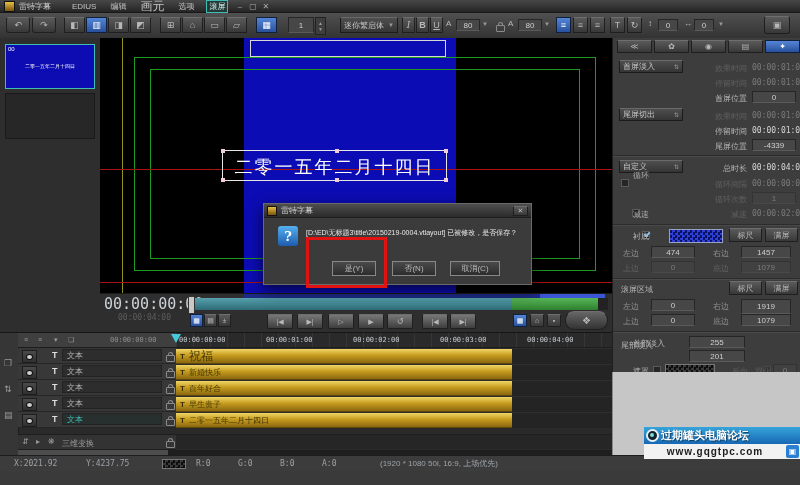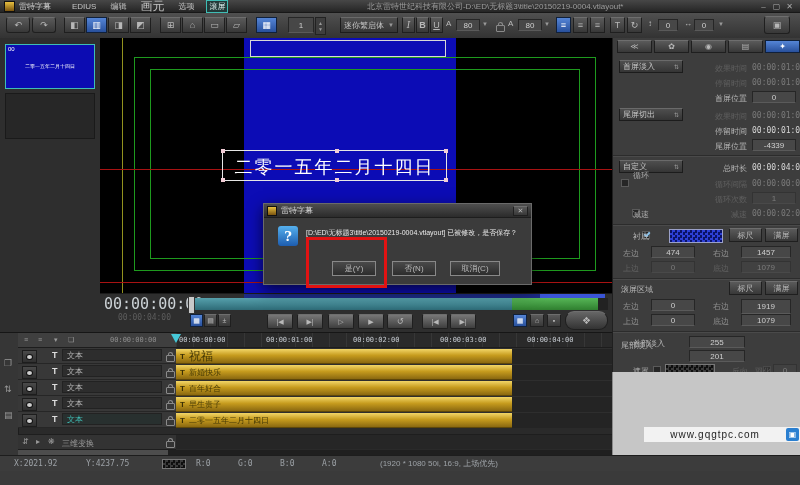--- a/index.html
+++ b/index.html
@@ -38,21 +38,20 @@
 <div class="app">
 
   <div class="abs" style="left:0;top:0;width:800px;height:13px;background:linear-gradient(#474747,#252525);display:flex;align-items:center;padding:0 4px;box-sizing:border-box;border-bottom:1px solid #181818">
     <span style="width:9px;height:9px;background:linear-gradient(#e8c040,#7a5410);border:1px solid #111;margin-right:4px"></span>
     <span style="color:#d6d6d6;font-size:8px;margin-right:14px">雷特字幕</span>
     <span style="margin:0 7px;color:#c4c4c4;font-size:8px">EDIUS</span>
     <span style="margin:0 7px;color:#c4c4c4;font-size:8px">编辑</span>
     <span style="margin:0 7px;color:#c4c4c4;font-size:12px">画元</span>
     <span style="margin:0 7px;color:#c4c4c4;font-size:8px">选项</span>
     <span style="margin:0 5px;color:#dff0ee;font-size:8px;border:1px solid #3fbdb5;background:#233a39;padding:0 2px">滚屏</span>
-    <span style="flex:1;text-align:center;color:#9b9b9b;font-size:8px;white-space:nowrap;overflow:hidden">北京雷特世纪科技有限公司-D:\ED\无标题3\title\20150219-0004.vtlayout*</span>
     <span style="width:13px;text-align:center;color:#aaa;font-size:8px">–</span>
     <span style="width:13px;text-align:center;color:#aaa;font-size:8px">▢</span>
     <span style="width:13px;text-align:center;color:#aaa;font-size:8px">✕</span>
   </div>
 
   <div class="abs" style="left:0;top:13px;width:800px;height:25px;background:linear-gradient(#505050,#333);border-bottom:1px solid #171717">
     <div class="btn abs" style="left:6px;top:4px;width:24px;height:16px;border-radius:3px">
         <span class="glyph">↶</span>
       </div>
     <div class="btn abs" style="left:32px;top:4px;width:24px;height:16px;border-radius:3px">
@@ -528,19 +527,25 @@
     <span class="checker-dark" style="width:22px;height:8px;margin-right:10px"></span>
     <span class="mono" style="width:42px">R:0</span>
     <span class="mono" style="width:42px">G:0</span>
     <span class="mono" style="width:42px">B:0</span>
     <span class="mono" style="width:42px">A:0</span>
     <span style="margin-left:16px;white-space:nowrap">(1920 * 1080 50i, 16:9, 上场优先)</span>
   </div>
 
 
   <div class="abs" style="left:644px;top:427px;width:156px;height:32px;z-index:50">
+    <div style="height:17px;background:linear-gradient(#36a4da,#1668b4);display:flex;align-items:center;padding-left:2px;box-sizing:border-box">
+      <span style="width:13px;height:13px;border-radius:50%;background:#10222e;border:2px solid #e8eef2;box-sizing:border-box;position:relative;margin-right:2px">
+          <span style="position:absolute;left:2px;top:2px;width:4px;height:4px;border-radius:50%;background:#7fd8d0"></span>
+        </span>
+      <span style="color:#fff;font-size:11px;font-weight:bold;white-space:nowrap;text-shadow:1px 1px 1px #0a3a60">过期罐头电脑论坛</span>
+    </div>
     <div style="height:15px;background:#f2f2f2;display:flex;align-items:center">
-      <span style="flex:1;text-align:center;color:#1c1c1c;font-size:10px;font-weight:normal;letter-spacing:1px">www.gqgtpc.com</span>
+      <span style="flex:1;text-align:center;color:#1c1c1c;font-size:10px;font-weight:bold;letter-spacing:1px">www.gqgtpc.com</span>
       <span style="width:13px;height:13px;background:#2a7fd0;border-radius:2px;color:#fff;font-size:8px;display:flex;align-items:center;justify-content:center;margin-right:1px">▣</span>
     </div>
   </div>
 
 </div>
 
 </body></html>

